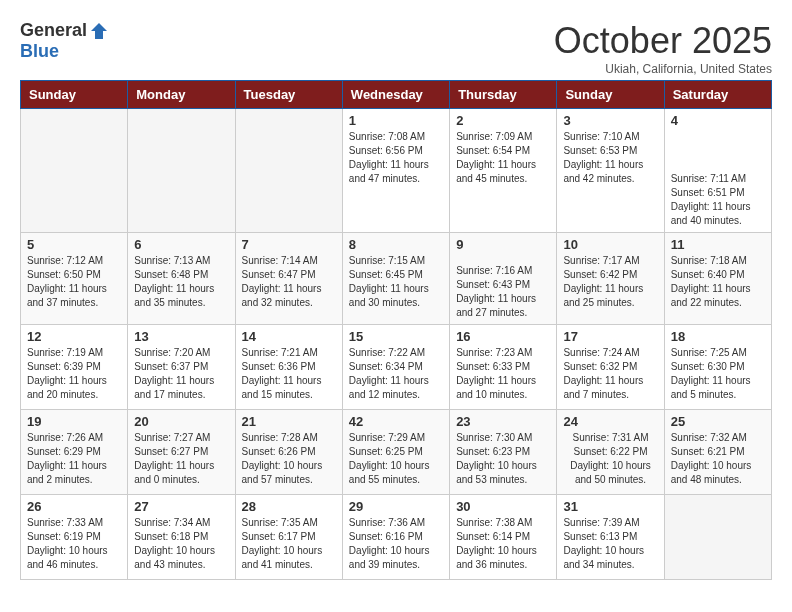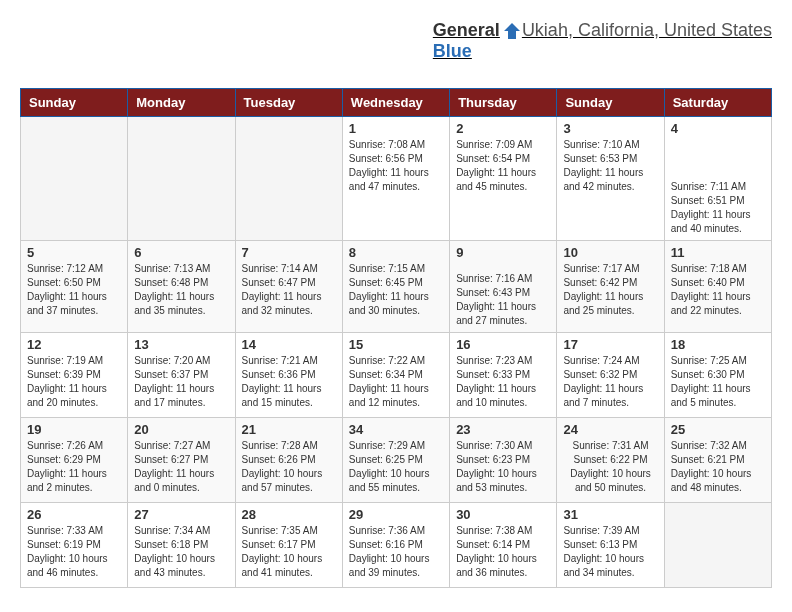--- a/index.html
+++ b/index.html
@@ -5,24 +5,23 @@
     * { box-sizing: border-box; margin: 0; padding: 0; }
     body {
       font-family: Arial, sans-serif;
       background: #fff;
       width: 792px;
       min-height: 612px;
       padding: 20px;
     }
     .header {
       display: flex;
-      justify-content: flex-end;
+      justify-content: space-between;
       align-items: flex-start;
-      margin-bottom: 26px;
-      text-decoration: underline;
+      margin-bottom: 4px;
     }
     .logo {
       display: flex;
       flex-direction: column;
       align-items: flex-start;
     }
     .logo-text {
       display: flex;
       align-items: center;
     }
@@ -43,21 +42,21 @@
     }
     .title-section {
       text-align: right;
     }
     .month-title {
       font-size: 36px;
       color: #333;
       font-weight: normal;
     }
     .location {
-      font-size: 18px;
+      font-size: 12px;
       color: #555;
     }
     .calendar {
       width: 100%;
       border-collapse: collapse;
       border: 1px solid #ccc;
     }
     .calendar th {
       background-color: #7f1d1d;
       color: white;
@@ -100,20 +99,21 @@
   <div class="logo">
     <div class="logo-text">
       <span class="logo-general">General</span>
       <svg class="logo-icon" viewBox="0 0 20 20">
         <polygon points="10,2 18,10 14,10 14,18 6,18 6,10 2,10" fill="#2a6db5"></polygon>
       </svg>
     </div>
     <span class="logo-blue">Blue</span>
   </div>
   <div class="title-section">
+    <div class="month-title">October 2025</div>
     <div class="location">Ukiah, California, United States</div>
   </div>
 </div>
 
 <table class="calendar">
   <thead>
     <tr>
     <th>Sunday</th>
         <th>Monday</th>
         <th>Tuesday</th>
@@ -275,21 +275,21 @@
 and 0 minutes.</div>
         </td>
         <td>
           <span class="day-number">21</span>
           <div class="day-info" style="white-space: pre-line;">Sunrise: 7:28 AM
 Sunset: 6:26 PM
 Daylight: 10 hours
 and 57 minutes.</div>
         </td>
         <td>
-          <span class="day-number">34</span>
+          <span class="day-number">42</span>
           <div class="day-info" style="white-space: pre-line;">Sunrise: 7:29 AM
 Sunset: 6:25 PM
 Daylight: 10 hours
 and 55 minutes.</div>
         </td>
         <td>
           <span class="day-number">23</span>
           <div class="day-info" style="white-space: pre-line;">Sunrise: 7:30 AM
 Sunset: 6:23 PM
 Daylight: 10 hours

